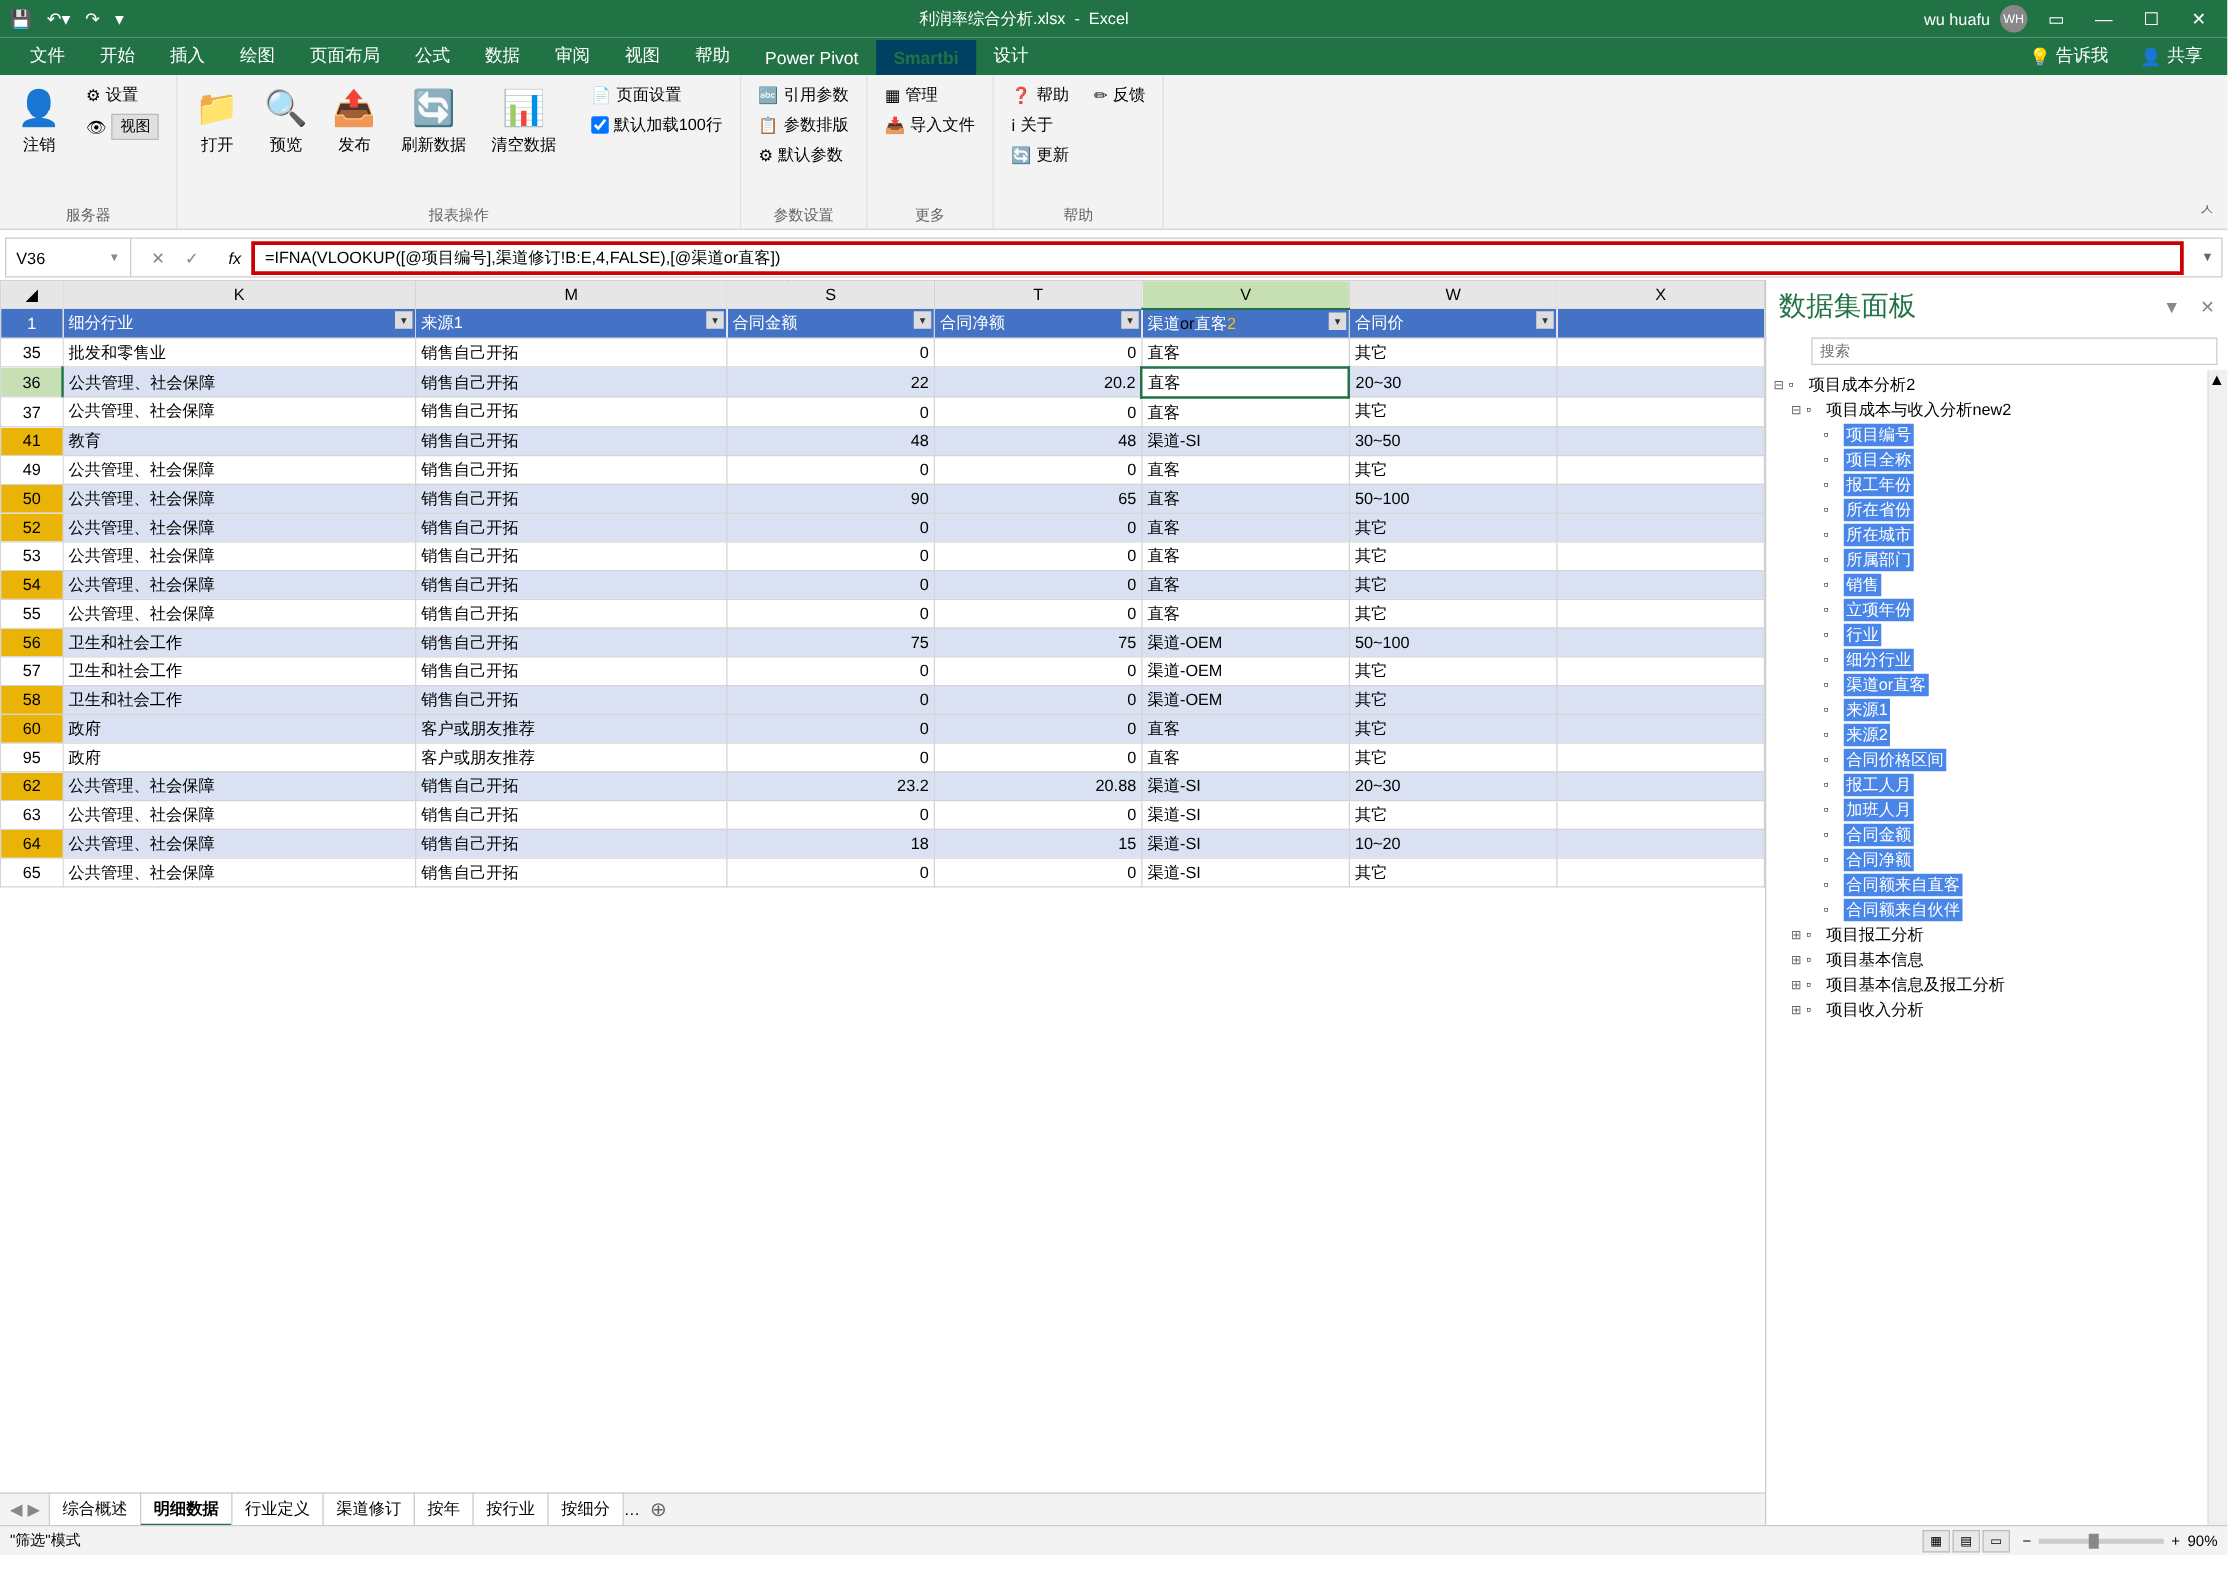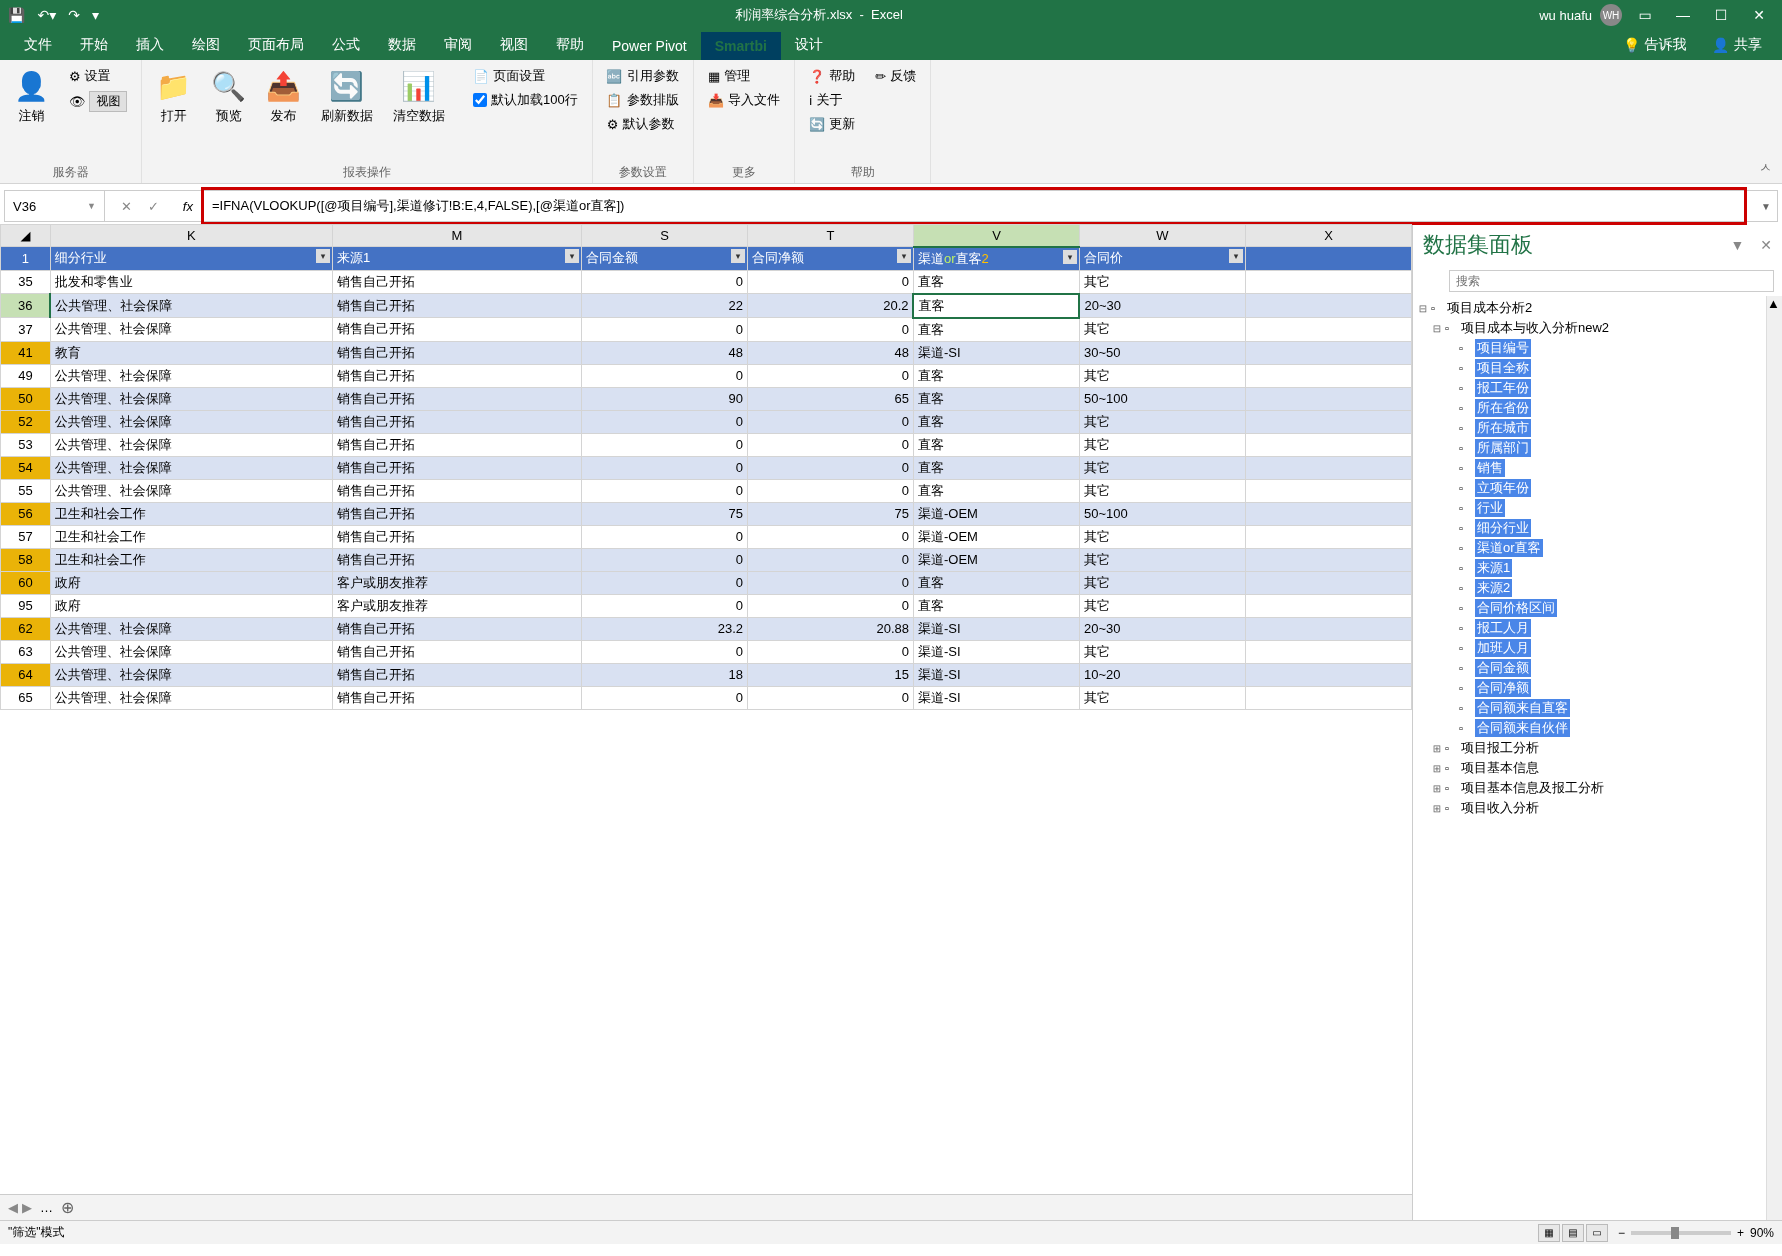--- a/index.html
+++ b/index.html
@@ -34,21 +34,21 @@
     .small-item { display: flex; align-items: center; gap: 4px; font-size: 13px; cursor: pointer; padding: 1px 4px; }
     .small-item input[type=checkbox] { width: 14px; height: 14px; }
     .btn-sv { background: #e0e0e0; border: 1px solid #bbb; padding: 1px 6px; font-size: 12px; }
     .ribbon-collapse { margin-left: auto; padding: 6px 10px; align-self: flex-end; cursor: pointer; color: #666; }
     
     
     .formula-bar { display: flex; align-items: center; border: 1px solid #ccc; height: 32px; margin: 6px 4px 2px; background: #fff; position: relative; }
     .name-box { width: 100px; border-right: 1px solid #ccc; padding: 0 8px; display: flex; align-items: center; justify-content: space-between; height: 100%; }
     .fb-btns { display: flex; gap: 16px; padding: 0 16px; color: #888; }
     .fx-label { font-style: italic; padding: 0 8px; }
-    .formula-input-wrap { flex: 1; border: 3px solid #c00; height: 38px; display: flex; align-items: center; padding: 0 8px; margin-right: 30px; }
+    .formula-input-wrap { flex: 1; border: 3px solid #c00; height: 27px; display: flex; align-items: center; padding: 0 8px; margin-right: 30px; }
     .fb-dropdown { position: absolute; right: 6px; font-size: 10px; color: #666; }
     .arrow-annotation { position: absolute; left: 620px; top: 28px; color: #c00; font-size: 20px; }
     
     
     .main { display: flex; height: calc(100vh - 260px); }
     .grid-area { flex: 1; display: flex; flex-direction: column; overflow: hidden; }
     .grid-wrap { flex: 1; overflow: auto; position: relative; }
     table.grid { border-collapse: collapse; width: 100%; }
     .grid th, .grid td { border: 1px solid #d4d4d4; font-size: 13px; padding: 2px 4px; white-space: nowrap; }
     .col-headers th { background: #e6e6e6; text-align: center; font-weight: normal; height: 22px; position: sticky; top: 0; }
@@ -257,21 +257,21 @@
               <th style="width: 100px;">X</th>
             </tr>
         </thead>
         <tbody id="grid-body">
             <tr class="filter-row">
               <td class="row-hdr">1</td>
               <td>细分行业<span class="fdrop">▾</span></td>
               <td>来源1<span class="fdrop">▾</span></td>
               <td>合同金额<span class="fdrop">▾</span></td>
               <td>合同净额<span class="fdrop">▾</span></td>
-              <td>渠道<span style="color:#bef264">or</span>直客<span style="color:#ffc000">2</span><span class="fdrop">▾</span></td>
+              <td>渠道<span style="color:#000000">or</span>直客<span style="color:#ffc000">2</span><span class="fdrop">▾</span></td>
               <td>合同价<span class="fdrop">▾</span></td>
               <td></td>
             </tr>
             <tr class="data-row odd">
               <td class="row-hdr">35</td>
               <td>批发和零售业</td>
               <td>销售自己开拓</td>
               <td class="num">0</td>
               <td class="num">0</td>
               <td>直客</td>
@@ -459,20 +459,29 @@
               <td></td>
             </tr>
           </tbody>
       </table>
     </div>
     <div class="sheet-tabs">
       <div class="sheet-nav">
         <span>◀</span>
         <span>▶</span>
       </div>
+      <div id="sheet-tabs-container" style="display:flex">
+          <div class="sheet-tab">综合概述</div>
+          <div class="sheet-tab active">明细数据</div>
+          <div class="sheet-tab">行业定义</div>
+          <div class="sheet-tab">渠道修订</div>
+          <div class="sheet-tab">按年</div>
+          <div class="sheet-tab">按行业</div>
+          <div class="sheet-tab">按细分</div>
+        </div>
       <span>…</span>
       <span class="sheet-add">⊕</span>
     </div>
   </div>
 
   <div class="right-panel">
     <div class="panel-title">
       <span>数据集面板</span>
       <span class="panel-title-ctrl">
         <span>▼</span>

